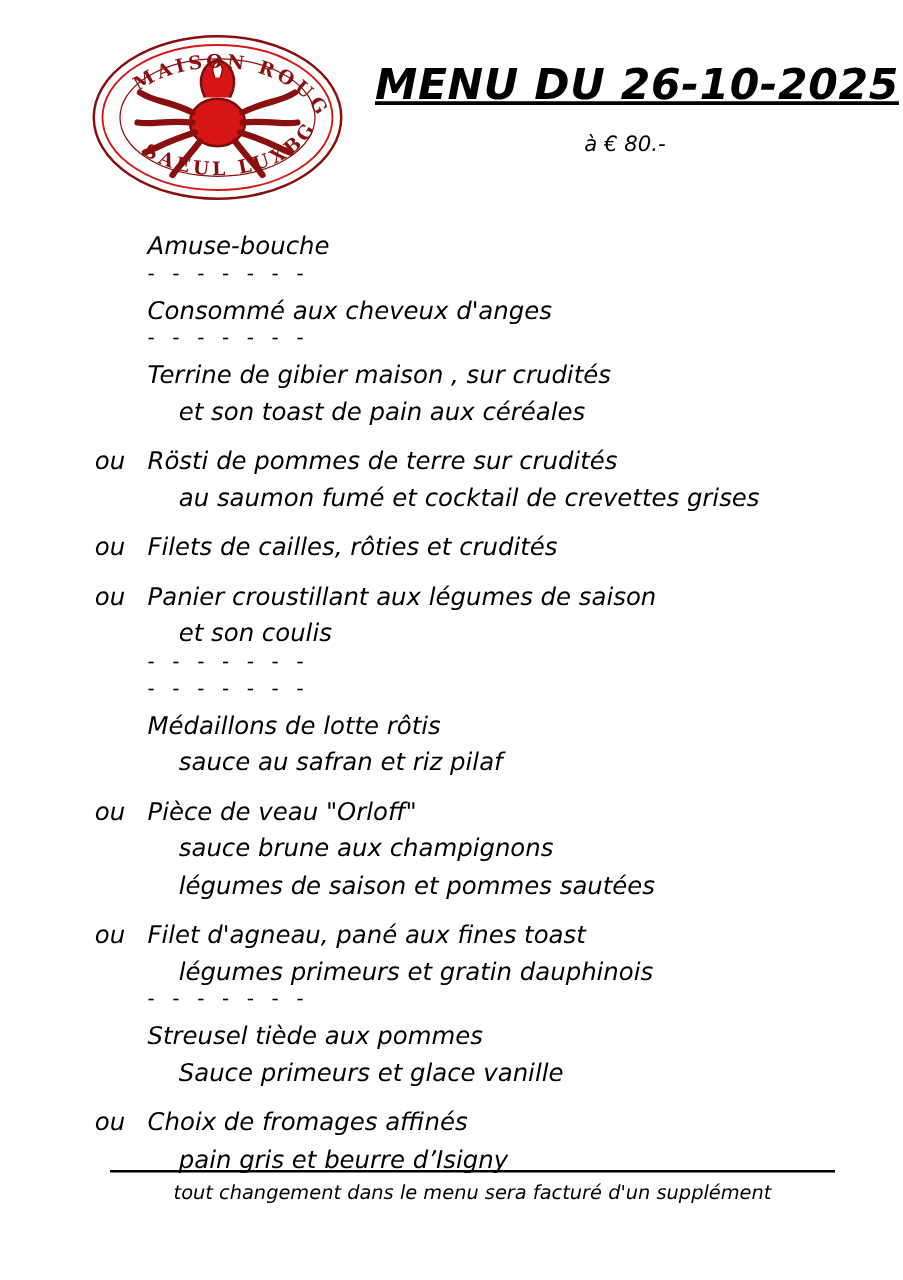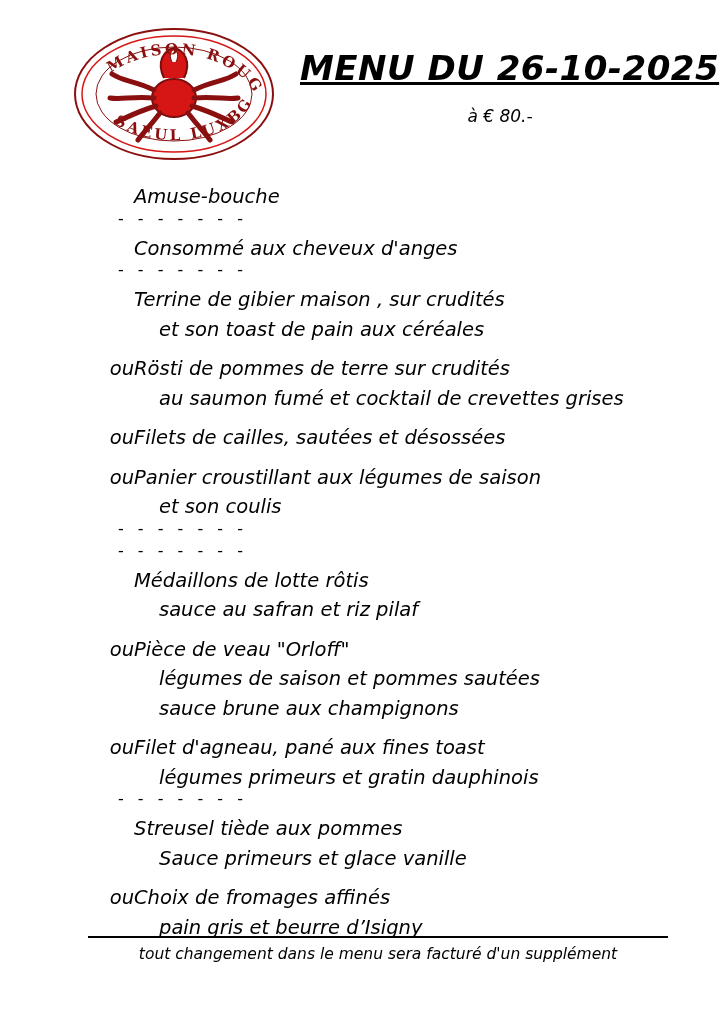--- a/index.html
+++ b/index.html
@@ -73,29 +73,28 @@
   }
 
   .menu-row {
     display: flex;
     align-items: flex-start;
     padding: 0;
   }
   .ou-col {
     width: 118px;
     flex: 0 0 118px;
-    text-align: right;
+    text-align: center;
     padding-left: 58px;
     box-sizing: border-box;
     font-family: "DejaVu Sans", sans-serif;
     font-style: italic;
     font-size: 19.5px;
     line-height: 29px;
     color: #000;
-    margin-left: 16px;
   }
   .text-col {
     flex: 1 1 auto;
     font-family: "DejaVu Sans", sans-serif;
     font-style: italic;
     font-size: 19.5px;
     line-height: 29.5px;
     color: #000;
   }
   .text-col .line-main {
@@ -226,21 +225,21 @@
       <div class="text-col">
         <div class="line-main">Rösti de pommes de terre sur crudités</div>
         <div class="line-sub">au saumon fumé et cocktail de crevettes grises</div>
       </div>
     </div>
     <div class="spacer-sm"></div>
 
     <div class="menu-row">
       <div class="ou-col">ou</div>
       <div class="text-col">
-        <div class="line-main">Filets de cailles, sautées et désossées</div>
+        <div class="line-main">Filets de cailles, rôties et crudités</div>
       </div>
     </div>
     <div class="spacer-sm"></div>
 
     <div class="menu-row">
       <div class="ou-col">ou</div>
       <div class="text-col">
         <div class="line-main">Panier croustillant aux légumes de saison</div>
         <div class="line-sub">et son coulis</div>
       </div>
@@ -259,22 +258,22 @@
         <div class="line-main">Médaillons de lotte rôtis</div>
         <div class="line-sub">sauce au safran et riz pilaf</div>
       </div>
     </div>
     <div class="spacer-sm"></div>
 
     <div class="menu-row">
       <div class="ou-col">ou</div>
       <div class="text-col">
         <div class="line-main">Pièce de veau "Orloff"</div>
+        <div class="line-sub">sauce brune aux champignons</div>
         <div class="line-sub">légumes de saison et pommes sautées</div>
-        <div class="line-sub">sauce brune aux champignons</div>
       </div>
     </div>
     <div class="spacer-sm"></div>
 
     <div class="menu-row">
       <div class="ou-col">ou</div>
       <div class="text-col">
         <div class="line-main">Filet d'agneau, pané aux fines toast</div>
         <div class="line-sub">légumes primeurs et gratin dauphinois</div>
       </div>

